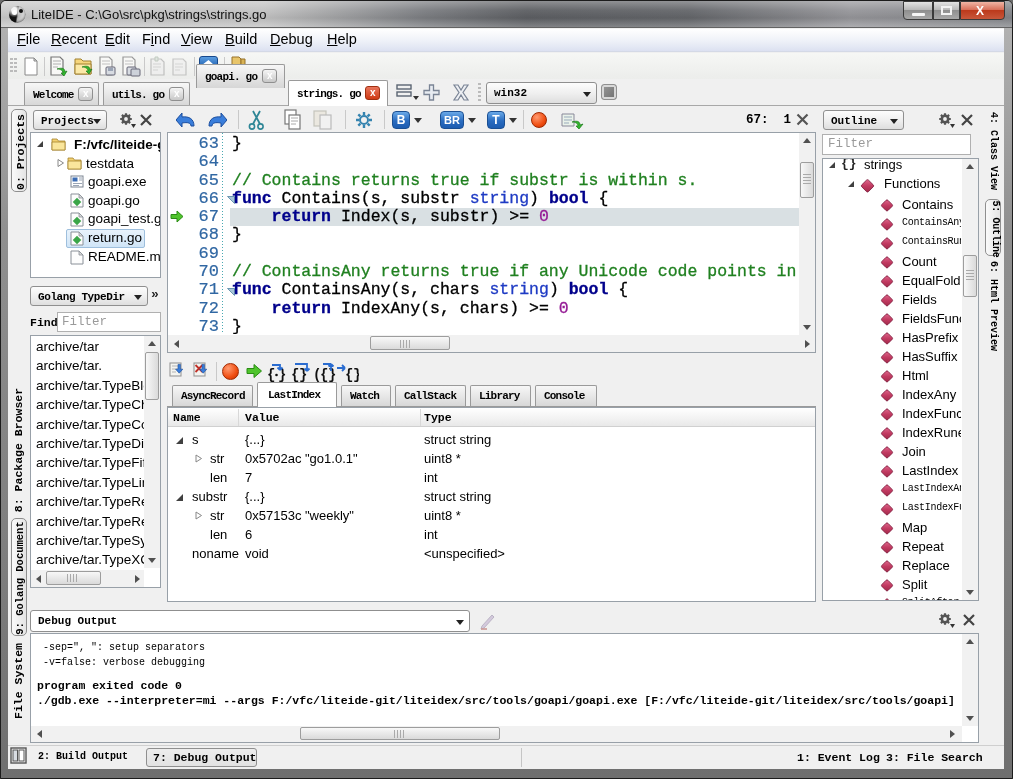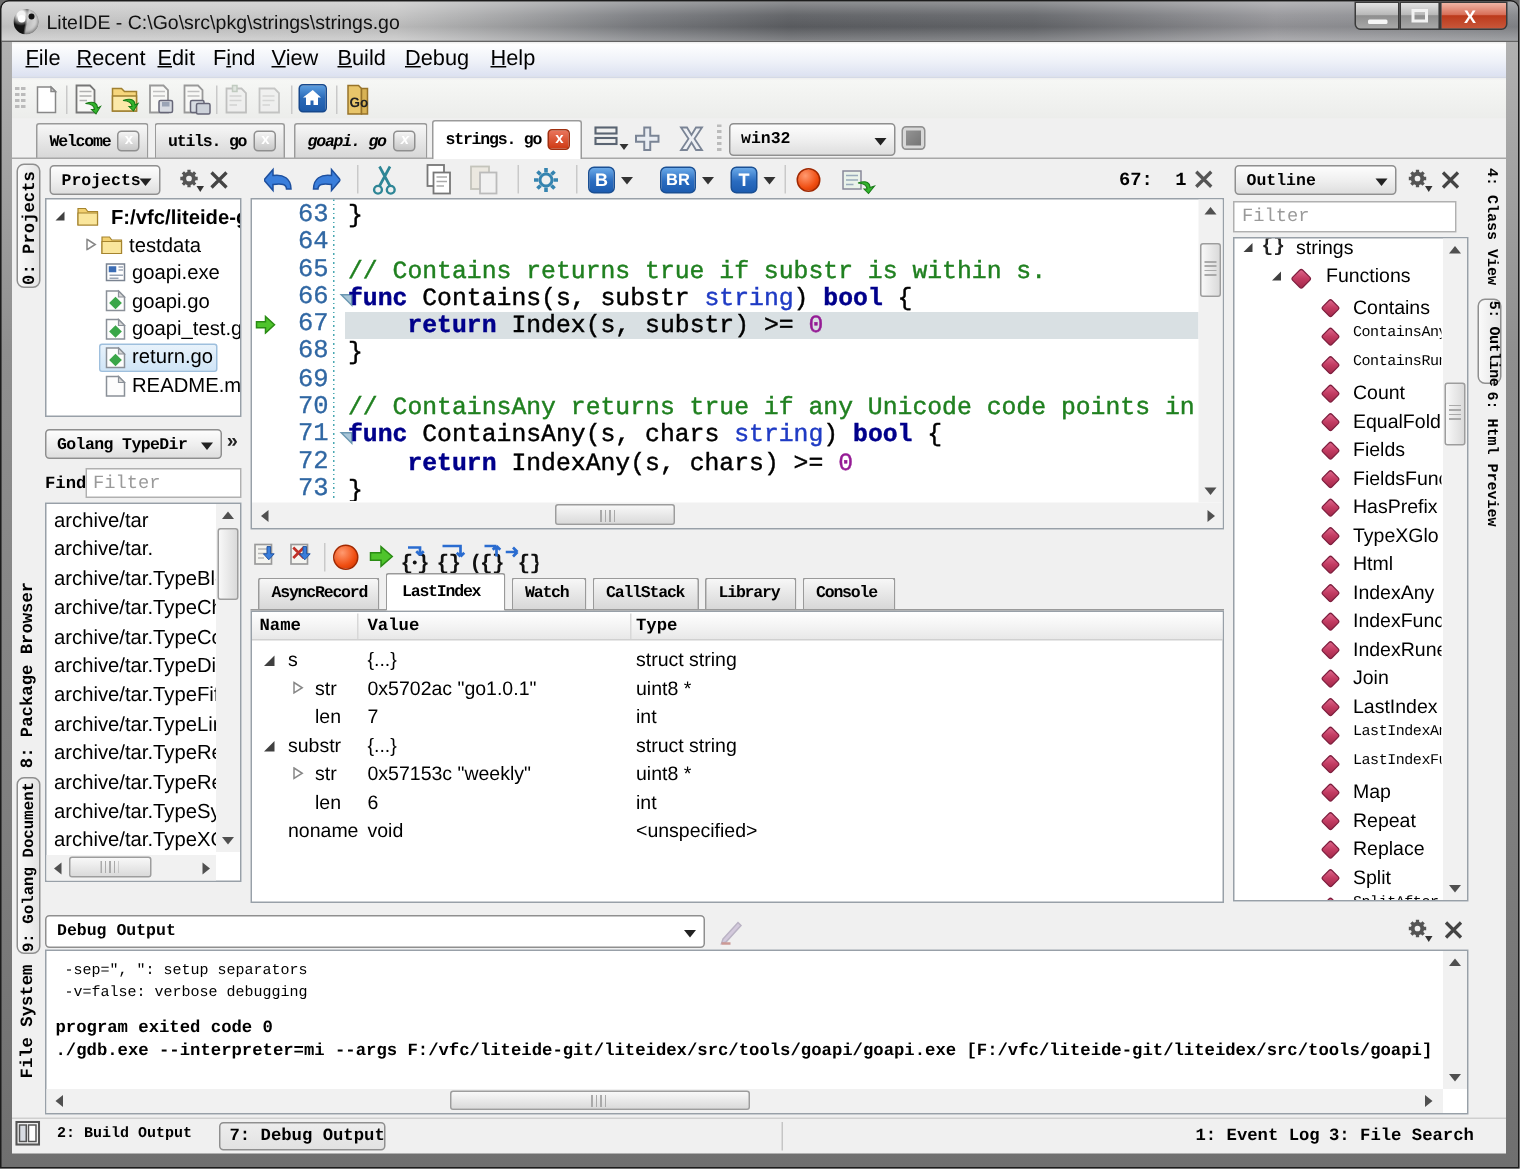--- a/index.html
+++ b/index.html
@@ -145,21 +145,21 @@
 <div id="tabrow" class="ab"></div>
 <div class="ab" style="left:8px;top:105px;width:996px;height:1px;background:#a8a8a8;z-index:2;"></div>
 <div class="etab ab" style="left:24px;top:82px;width:75px;height:24px;">
     <span class="lbl">Welcome</span>
     <span class="tabx" style="left:53px;">x</span>
   </div>
 <div class="etab ab" style="left:103px;top:82px;width:87px;height:24px;">
     <span class="lbl">utils. go</span>
     <span class="tabx" style="left:65px;">x</span>
   </div>
-<div class="etab ab" style="left:196px;top:82px;width:89px;height:24px;font-style:italic;">
+<div class="etab ab" style="left:196px;top:64px;width:89px;height:24px;">
     <span class="lbl">goapi. go</span>
     <span class="tabx" style="left:65px;">x</span>
   </div>
 <div class="etab ab active" style="left:288px;top:80px;width:100px;height:26px;background:#fff;z-index:3;">
     <span class="lbl" style="top:7px;">strings. go</span>
     <span class="tabx" style="left:76px;top:5px;background:linear-gradient(#e8755c,#cf3a14);border-color:#a03010;">x</span>
   </div>
 
 <svg class="ab" style="left:396px;top:84px;" width="26" height="18" viewBox="0 0 26 18">
   <rect x="1" y="1" width="14" height="4" fill="none" stroke="#5a6472" stroke-width="1.4"></rect>
@@ -490,21 +490,21 @@
 <div style="position:absolute;left:77px;top:81px;white-space:pre;">0x57153c "weekly"</div>
 <div style="position:absolute;left:256px;top:81px;white-space:pre;">uint8 *</div>
 <div style="position:absolute;left:42px;top:100px;white-space:pre;">len</div>
 <div style="position:absolute;left:77px;top:100px;white-space:pre;">6</div>
 <div style="position:absolute;left:256px;top:100px;white-space:pre;">int</div>
 <div style="position:absolute;left:24px;top:119px;white-space:pre;">noname</div>
 <div style="position:absolute;left:77px;top:119px;white-space:pre;">void</div>
 <div style="position:absolute;left:256px;top:119px;white-space:pre;">&lt;unspecified&gt;</div>
 </div>
 
-<div class="combo ab" style="left:823px;top:110px;width:108px;height:20px;">
+<div class="combo ab" style="left:823px;top:110px;width:81px;height:20px;">
     <span class="ctext">Outline</span>
     <span class="carr"></span>
   </div>
 <svg class="ab" style="left:938px;top:112px;" width="18" height="17" viewBox="0 0 18 17">
   <g fill="#555">
       <circle cx="7" cy="7" r="3.2" fill="none" stroke="#555" stroke-width="2.6"></circle>
   <g stroke="#555" stroke-width="2.2">
         <path d="M7 1.2 v2.4 M7 10.4 v2.4 M1.2 7 h2.4 M10.4 7 h2.4 M2.9 2.9 l1.7 1.7 M9.4 9.4 l1.7 1.7 M11.1 2.9 l-1.7 1.7 M4.6 9.4 l-1.7 1.7"></path>
       </g>
     </g>
@@ -566,21 +566,21 @@
       <rect x="4" y="4" width="8.6" height="8.6" rx="1.4" fill="url(#dg)" stroke="#7e1e3e" stroke-width="0.8" transform="rotate(45 8 8)"></rect>
     </svg>
 <div style="position:absolute;left:79px;top:151.6px;font-size:13px;white-space:pre;">FieldsFunc</div>
 <svg style="position:absolute;left:56px;top:170.8px;" width="16" height="16" viewBox="0 0 16 16">
       <rect x="4" y="4" width="8.6" height="8.6" rx="1.4" fill="url(#dg)" stroke="#7e1e3e" stroke-width="0.8" transform="rotate(45 8 8)"></rect>
     </svg>
 <div style="position:absolute;left:79px;top:170.6px;font-size:13px;white-space:pre;">HasPrefix</div>
 <svg style="position:absolute;left:56px;top:189.8px;" width="16" height="16" viewBox="0 0 16 16">
       <rect x="4" y="4" width="8.6" height="8.6" rx="1.4" fill="url(#dg)" stroke="#7e1e3e" stroke-width="0.8" transform="rotate(45 8 8)"></rect>
     </svg>
-<div style="position:absolute;left:79px;top:189.6px;font-size:13px;white-space:pre;">TypeXGlo</div>
+<div style="position:absolute;left:79px;top:189.6px;font-size:13px;white-space:pre;">HasSuffix</div>
 <svg style="position:absolute;left:56px;top:208.8px;" width="16" height="16" viewBox="0 0 16 16">
       <rect x="4" y="4" width="8.6" height="8.6" rx="1.4" fill="url(#dg)" stroke="#7e1e3e" stroke-width="0.8" transform="rotate(45 8 8)"></rect>
     </svg>
 <div style="position:absolute;left:79px;top:208.6px;font-size:13px;white-space:pre;">Html</div>
 <svg style="position:absolute;left:56px;top:227.8px;" width="16" height="16" viewBox="0 0 16 16">
       <rect x="4" y="4" width="8.6" height="8.6" rx="1.4" fill="url(#dg)" stroke="#7e1e3e" stroke-width="0.8" transform="rotate(45 8 8)"></rect>
     </svg>
 <div style="position:absolute;left:79px;top:227.6px;font-size:13px;white-space:pre;">IndexAny</div>
 <svg style="position:absolute;left:56px;top:246.8px;" width="16" height="16" viewBox="0 0 16 16">
       <rect x="4" y="4" width="8.6" height="8.6" rx="1.4" fill="url(#dg)" stroke="#7e1e3e" stroke-width="0.8" transform="rotate(45 8 8)"></rect>

